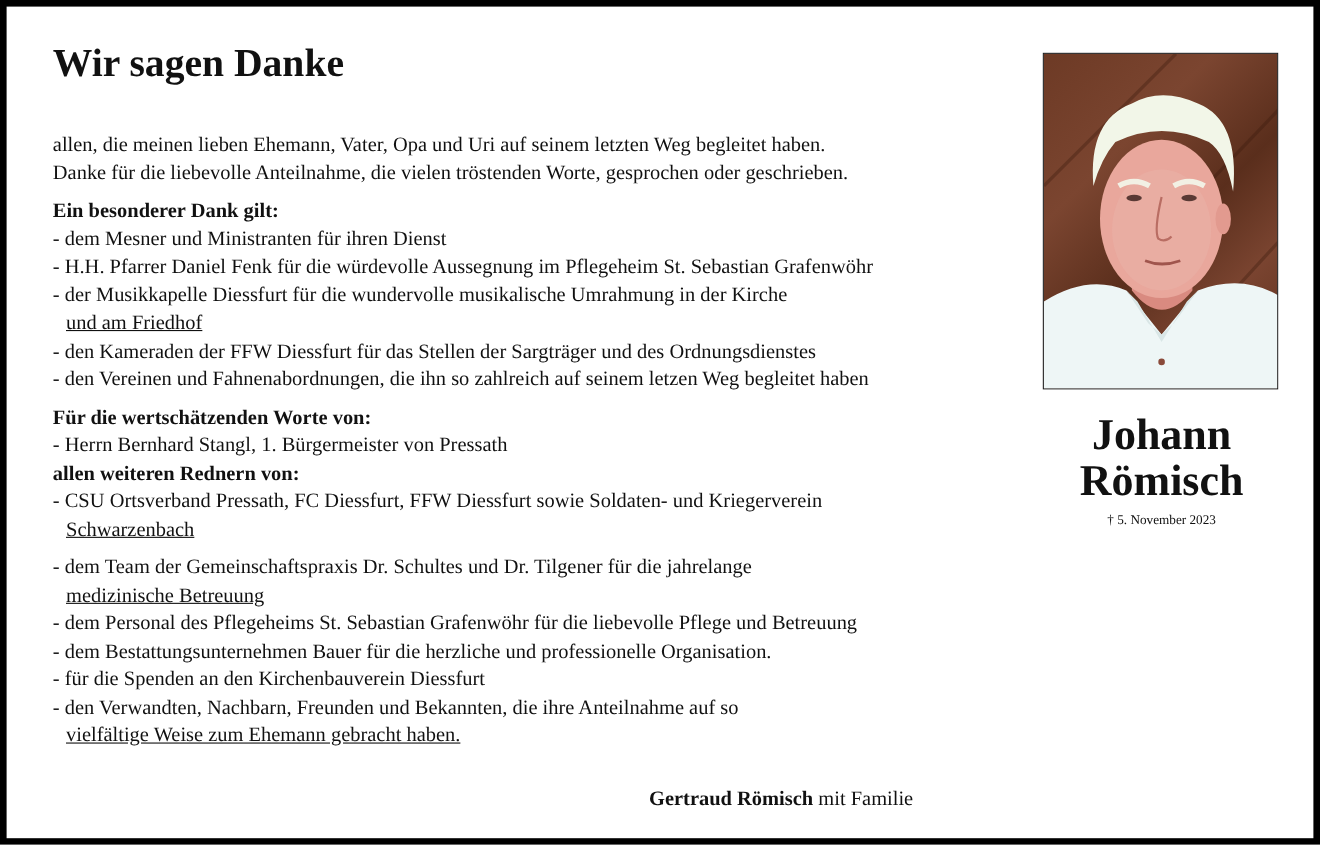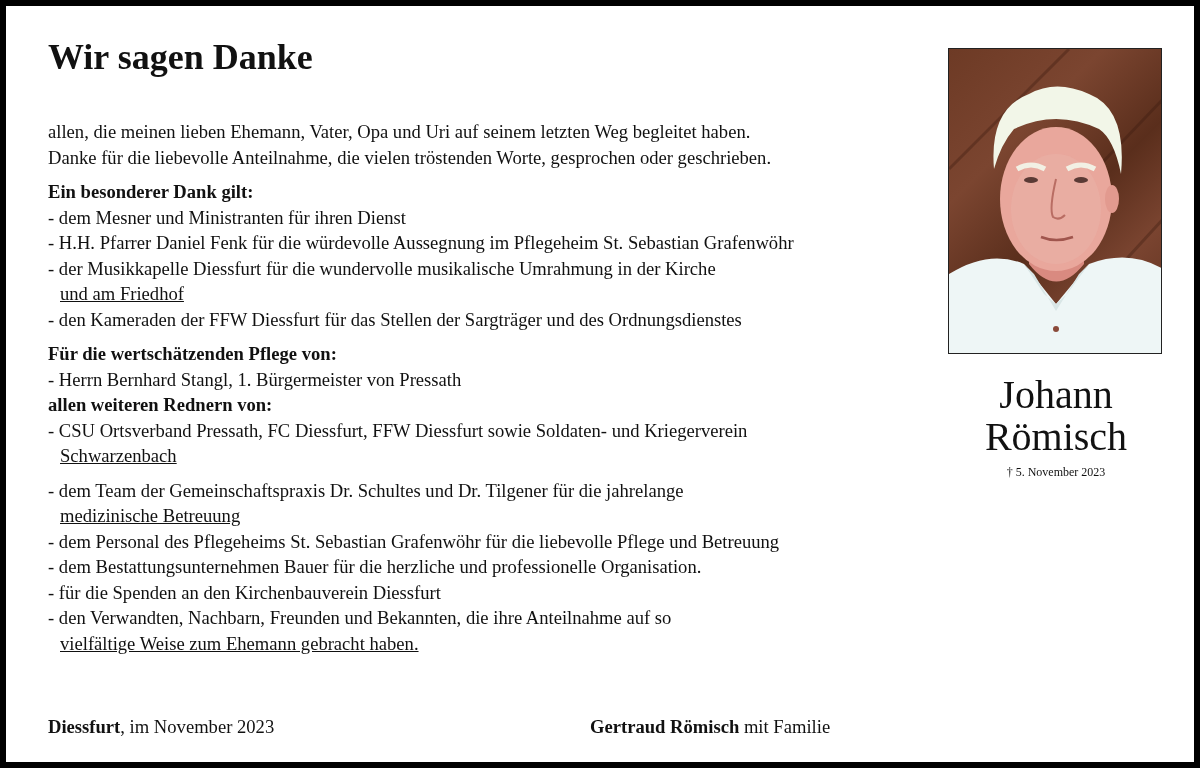--- a/index.html
+++ b/index.html
@@ -23,21 +23,21 @@
 
     .photo {
       position: absolute; left: 942px; top: 42px; width: 214px; height: 306px;
       border: 1.5px solid #222; overflow: hidden; box-sizing: border-box;
       background: linear-gradient(135deg, #6d3a25 0%, #7b4530 30%, #5a2e1c 55%, #7a4430 75%, #5d2f1d 100%);
     }
     .photo svg { display: block; }
 
     .name {
       position: absolute; left: 930px; top: 368px; width: 240px; text-align: center;
-      font-size: 40px; font-weight: normal; line-height: 42px;
+      font-size: 40px; font-weight: bold; line-height: 42px;
     }
     .death {
       position: absolute; left: 930px; top: 459px; width: 240px; text-align: center;
       font-size: 12px;
     }
 
     .footer { position: absolute; top: 710px; font-size: 18.6px; white-space: nowrap; }
     .footer-left { left: 42px; }
     .footer-right { left: 584px; }
   </style>
@@ -52,23 +52,24 @@
     <span class="line">allen, die meinen lieben Ehemann, Vater, Opa und Uri auf seinem letzten Weg begleitet haben.</span>
     <span class="line">Danke für die liebevolle Anteilnahme, die vielen tröstenden Worte, gesprochen oder geschrieben.</span>
     <div class="gap"></div>
 
     <span class="line bold">Ein besonderer Dank gilt:</span>
     <span class="line">- dem Mesner und Ministranten für ihren Dienst</span>
     <span class="line">- H.H. Pfarrer Daniel Fenk für die würdevolle Aussegnung im Pflegeheim St. Sebastian Grafenwöhr</span>
     <span class="line">- der Musikkapelle Diessfurt für die wundervolle musikalische Umrahmung in der Kirche</span>
     <span class="line indent">und am Friedhof</span>
     <span class="line">- den Kameraden der FFW Diessfurt für das Stellen der Sargträger und des Ordnungsdienstes</span>
+    <span class="line">- den Vereinen und Fahnenabordnungen, die ihn so zahlreich auf seinem letzen Weg begleitet haben</span>
     <div class="gap"></div>
 
-    <span class="line bold">Für die wertschätzenden Pflege von:</span>
+    <span class="line bold">Für die wertschätzenden Worte von:</span>
     <span class="line">- Herrn Bernhard Stangl, 1. Bürgermeister von Pressath</span>
     <span class="line bold">allen weiteren Rednern von:</span>
     <span class="line">- CSU Ortsverband Pressath, FC Diessfurt, FFW Diessfurt sowie Soldaten- und Kriegerverein</span>
     <span class="line indent">Schwarzenbach</span>
     <div class="gap"></div>
 
     <span class="line">- dem Team der Gemeinschaftspraxis Dr. Schultes und Dr. Tilgener für die jahrelange</span>
     <span class="line indent">medizinische Betreuung</span>
     <span class="line">- dem Personal des Pflegeheims St. Sebastian Grafenwöhr für die liebevolle Pflege und Betreuung</span>
     <span class="line">- dem Bestattungsunternehmen Bauer für die herzliche und professionelle Organisation.</span>
@@ -110,20 +111,17 @@
       <ellipse cx="163" cy="150" rx="7" ry="14" fill="#e29a8f"></ellipse>
     </svg>
   </div>
 
   <div class="name serif">
     <div>Johann</div>
     <div>Römisch</div>
   </div>
   <div class="death serif">† 5. November 2023</div>
 
-  <div class="footer footer-left serif">
-    <span class="bold">Diessfurt</span><span>, im November 2023</span>
-  </div>
   <div class="footer footer-right serif">
     <span class="bold">Gertraud Römisch</span><span> mit Familie</span>
   </div>
 
 </div>
 
 </body></html>

